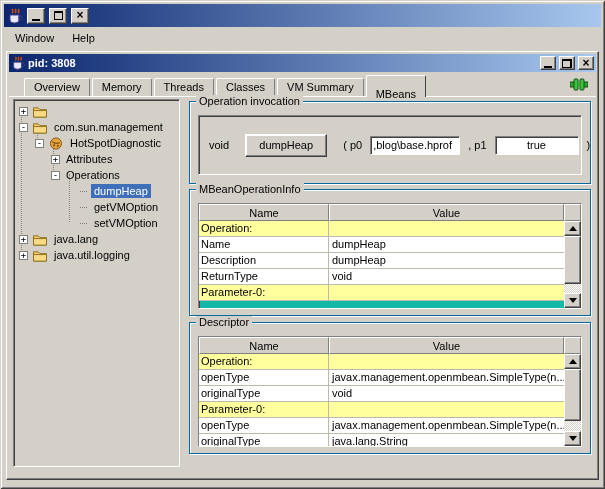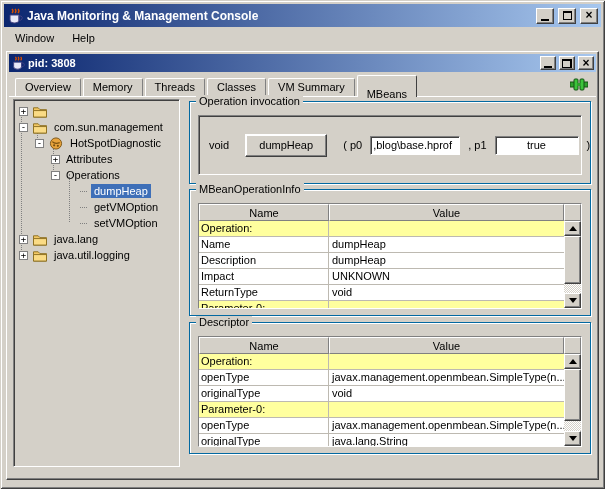--- a/index.html
+++ b/index.html
@@ -52,21 +52,21 @@
   }
   .itbar {
     position:absolute; left:2px; top:2px; right:2px; height:18px;
     background:linear-gradient(to right,#0b266f,#a7c7ee);
     display:flex; align-items:center; padding:0 2px; gap:3px;
   }
   .itbar .ttl { color:#fff; font-weight:bold; font-size:11px; flex:1; }
   .itbar .wbtn { width:16px; height:14px; }
   .cup-s { width:14px; height:14px; flex:0 0 14px; }
   
-  .tabs { position:absolute; left:8px; top:22px; right:4px; height:22px;
+  .tabs { position:absolute; left:17px; top:22px; right:4px; height:22px;
     display:flex; align-items:flex-end; }
   .tab {
     height:18px; padding:2px 9px 0 9px; margin-right:2px;
     background:#d4d0c8; border:1px solid;
     border-color:#fff #808080 #d4d0c8 #fff;
     border-bottom:none; border-radius:2px 2px 0 0;
     white-space:nowrap;
   }
   .tab.sel { height:22px; padding-top:12px; position:relative; z-index:3;
     border-color:#fff #404040 #d4d0c8 #fff; margin-bottom:-1px;margin-top:24px; }
@@ -198,21 +198,20 @@
     </g>
   </defs>
 </svg>
 
 <div class="win">
 
   <div class="tbar">
     <svg class="cup" viewBox="0 0 16 16">
         <use href="#cupicon"></use>
       </svg>
-    <div class="ttl">Java Monitoring &amp; Management Console</div>
     <div class="wbtn">
         <div class="g-min"></div>
       </div>
     <div class="wbtn">
         <div class="g-max"></div>
       </div>
     <div class="wbtn">
         <span class="g-close">×</span>
       </div>
   </div>
@@ -347,24 +346,20 @@
                 </div>
               <div class="drow">
                   <div class="cn">Name</div>
                   <div class="cv">dumpHeap</div>
                 </div>
               <div class="drow">
                   <div class="cn">Description</div>
                   <div class="cv">dumpHeap</div>
                 </div>
               <div class="drow">
-                  <div class="cn">Impact</div>
-                  <div class="cv">UNKNOWN</div>
-                </div>
-              <div class="drow">
                   <div class="cn">ReturnType</div>
                   <div class="cv">void</div>
                 </div>
               <div class="drow hl">
                   <div class="cn">Parameter-0:</div>
                   <div class="cv"></div>
                 </div>
             </div>
             <div class="vscroll">
               <div class="sbtn up">

